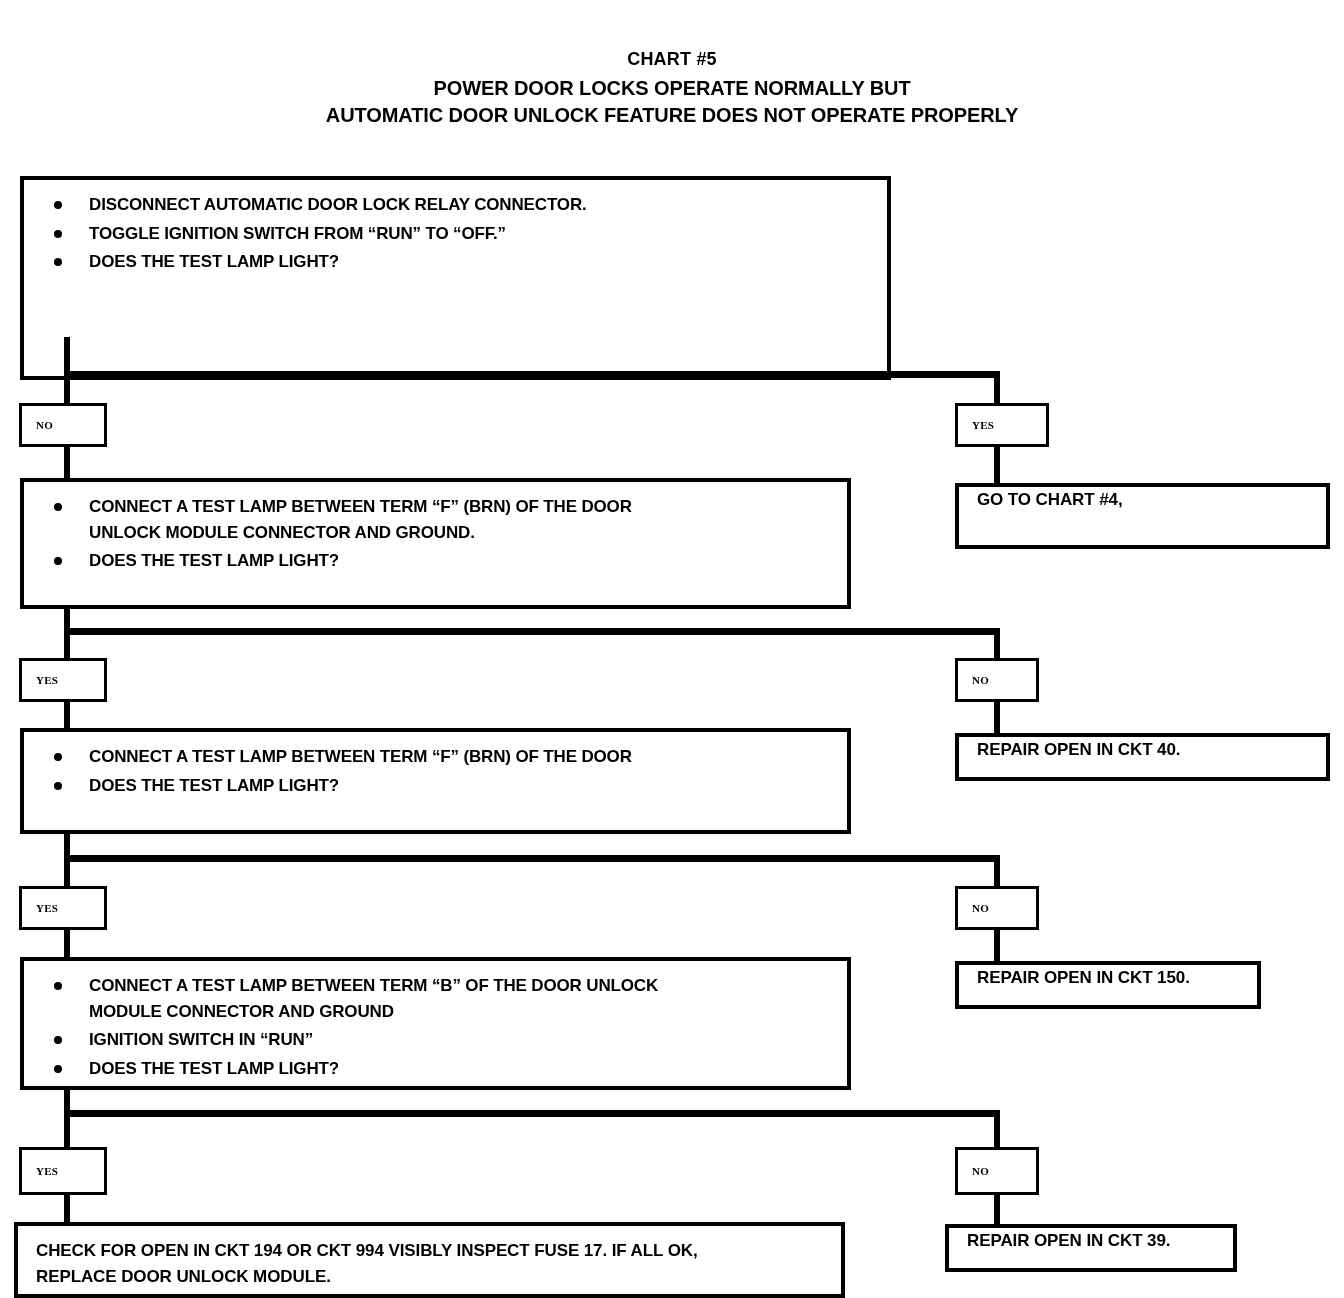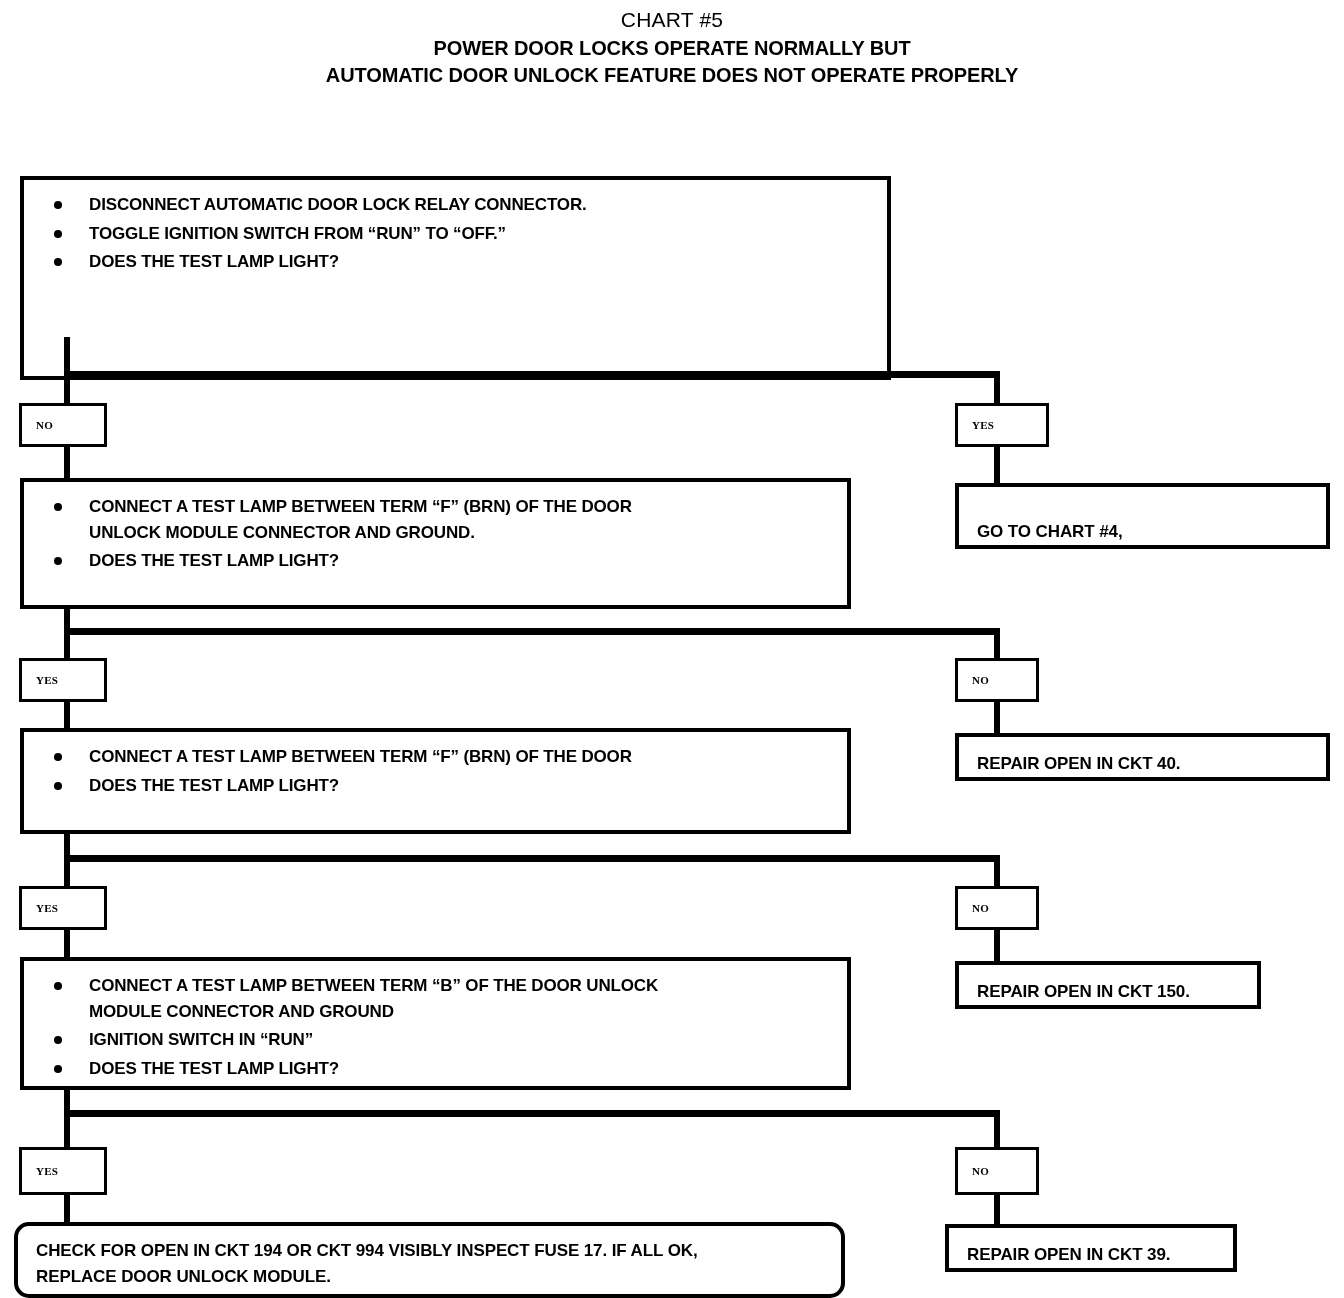--- a/index.html
+++ b/index.html
@@ -18,24 +18,25 @@
 
   
   #title-block {
     position: absolute;
     left: 0;
     top: 4px;
     width: 1344px;
     text-align: center;
   }
   #title-block .t-main {
-    font-size: 21px;
-    font-weight: normal;
+    font-size: 18px;
+    font-weight: bold;
     letter-spacing: 0.2px;
     line-height: 31px;
+    margin-top: 40px;
   }
   #title-block .t-sub {
     font-size: 20px;
     font-weight: bold;
     letter-spacing: -0.1px;
     line-height: 27px;
   }
 
   
   .box {
@@ -75,21 +76,21 @@
     background: #000000;
     border-radius: 50%;
   }
   .step-list li .cont {
     display: block;
   }
 
   
   .action-box {
     display: flex;
-    align-items: flex-end;
+    align-items: flex-start;
     padding: 0 18px;
   }
   .action-box .atext {
     font-size: 17px;
     font-weight: bold;
     letter-spacing: -0.1px;
     line-height: 26px;
   }
   .action-box.top-align {
     align-items: flex-start;
@@ -253,21 +254,21 @@
 <div class="box thin answer-box" style="left:19px; top:1147px; width:88px; height:48px;">
   <span class="alabel">YES</span>
 </div>
 <div class="box thin answer-box" style="left:955px; top:1147px; width:84px; height:48px;">
   <span class="alabel">NO</span>
 </div>
 
 <div class="vline" style="left:64px; top:1195px; height:30px;"></div>
 <div class="vline" style="left:994px; top:1195px; height:30px;"></div>
 
-<div class="box action-box top-align" style="left:14px; top:1222px; width:831px; height:76px;border-radius:15px;">
+<div class="box action-box top-align" style="left:14px; top:1222px; width:831px; height:76px;">
   <div>
     <div class="atext">CHECK FOR OPEN IN CKT 194 OR CKT 994 VISIBLY INSPECT FUSE 17. IF ALL OK,</div>
     <div class="atext">REPLACE DOOR UNLOCK MODULE.</div>
   </div>
 </div>
 
 <div class="box action-box" style="left:945px; top:1224px; width:292px; height:48px;">
   <span class="atext">REPAIR OPEN IN CKT 39.</span>
 </div>
 

